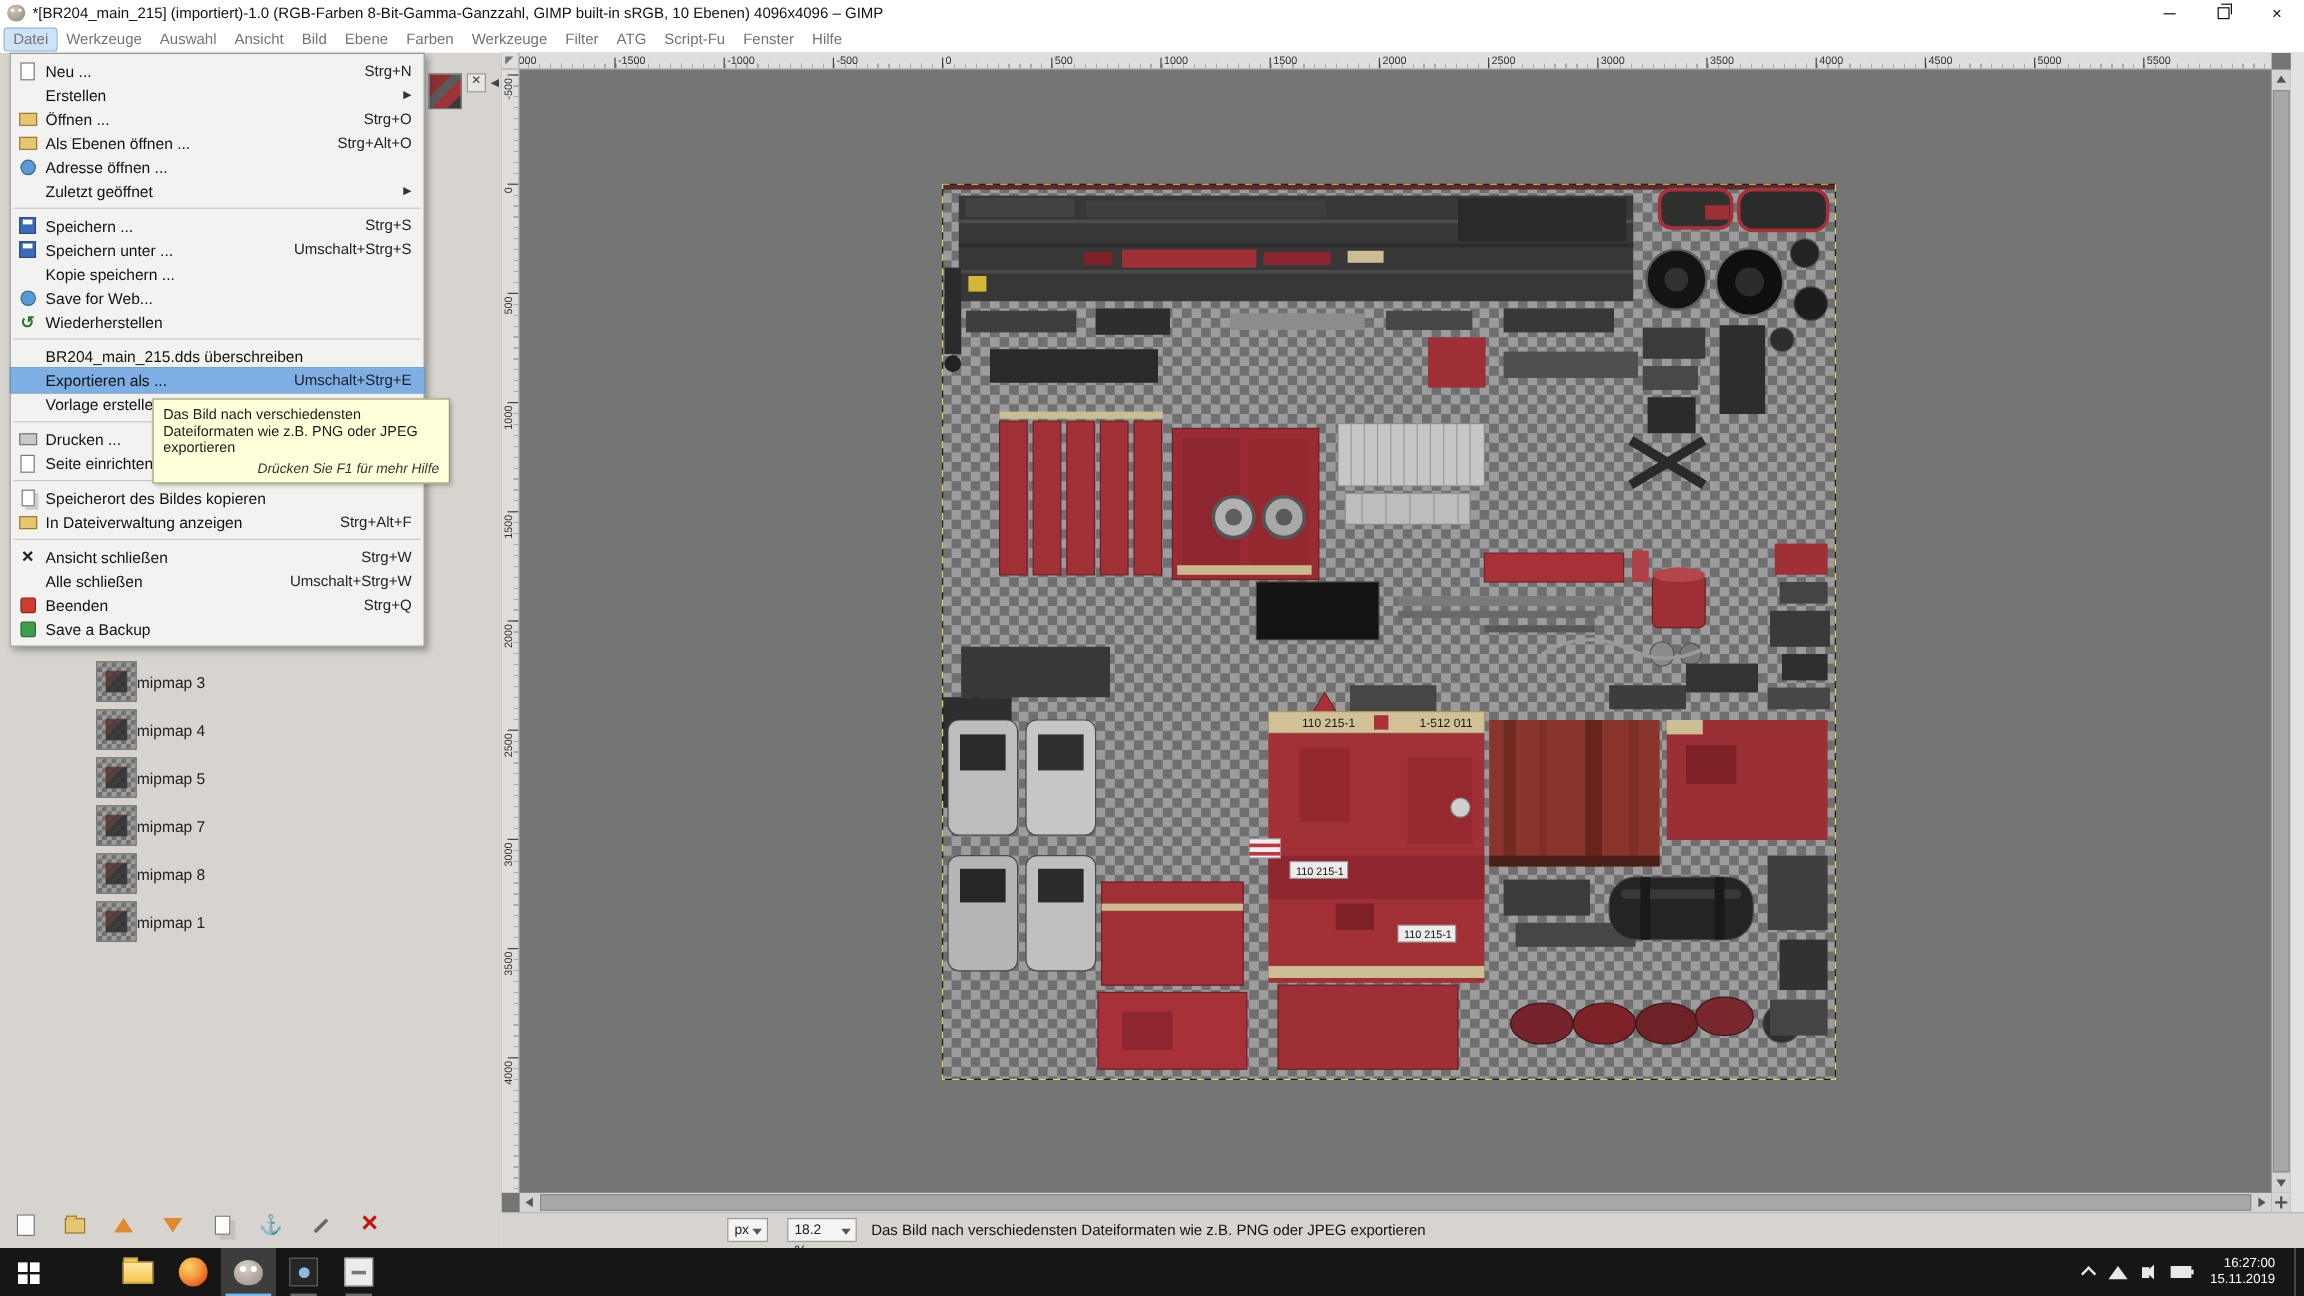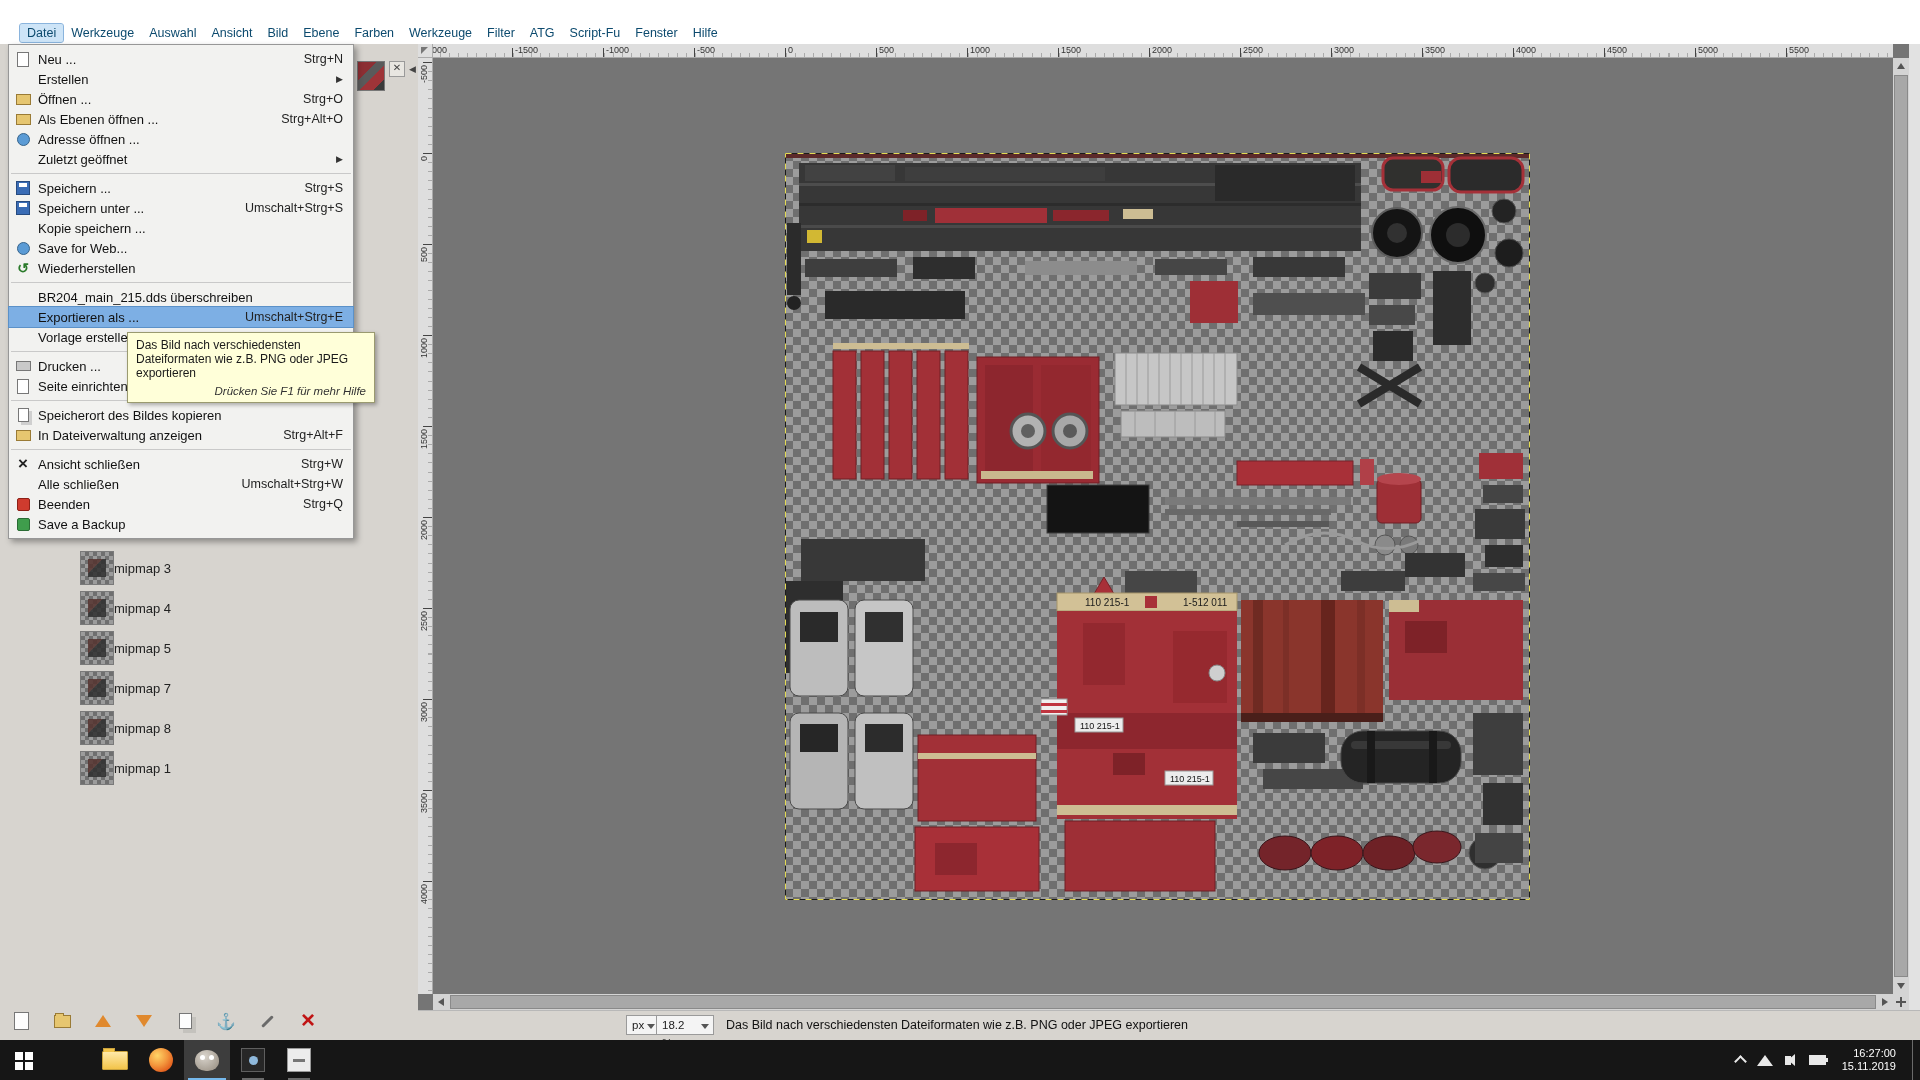--- a/index.html
+++ b/index.html
@@ -16,21 +16,21 @@
   #title-text{font-size:12.5px;color:#111;white-space:nowrap;}
   #caption-buttons{margin-left:auto;display:flex;height:22px;}
   .cap-btn{width:45px;height:22px;display:flex;align-items:center;justify-content:center;color:#111;}
   .cap-min-glyph{width:10px;height:1px;background:#111;}
   .cap-restore-glyph{width:8px;height:8px;border:1px solid #111;position:relative;background:#fff;}
   .cap-restore-glyph::before{content:"";position:absolute;left:2px;top:-4px;width:8px;height:8px;border:1px solid #111;border-bottom:none;border-left:none;}
   .cap-close-glyph{font-size:14px;line-height:14px;color:#111;}
 
   
   #menubar{position:absolute;left:0;top:22px;width:1920px;height:22px;background:#ffffff;
-    display:flex;align-items:center;padding-left:20px;box-sizing:border-box;font-size:12.5px;color:#0c4a6e;}
+    display:flex;align-items:center;padding-left:4px;box-sizing:border-box;font-size:12.5px;color:#737373;}
   .mb-item{padding:2px 7px;margin-right:1px;border-radius:2px;}
   .mb-item.active{background:#cde4f7;outline:1px solid #8ab4dd;}
 
   
   #dock{position:absolute;left:0;top:44px;width:418px;height:996px;background:#d7d4cf;overflow:hidden;}
   #dock-tab-thumb{position:absolute;left:357px;top:17px;width:26px;height:28px;border:1px solid #777;
     background:linear-gradient(135deg,#8c2f33 0 35%,#5a5a5a 35% 55%,#9e3438 55% 80%,#3a3a3a 80%);}
   #dock-tab-close{position:absolute;left:389px;top:17px;width:14px;height:14px;border:1px solid #9a9a9a;
     background:#e8e6e1;color:#444;font-size:10px;line-height:12px;text-align:center;}
   #dock-arrow{position:absolute;left:409px;top:20px;font-size:9px;color:#444;}
@@ -88,21 +88,21 @@
   #nav-btn{position:absolute;left:1475px;top:950px;width:16px;height:16px;background:#d4d4d4;display:flex;align-items:center;justify-content:center;}
   #nav-btn::before{content:"";position:absolute;width:10px;height:2px;background:#555;}
   #nav-btn::after{content:"";position:absolute;width:2px;height:10px;background:#555;}
 
   
   #statusbar{position:absolute;left:418px;top:1010px;width:1502px;height:30px;background:#d7d4cf;border-top:1px solid #b8b8b8;box-sizing:border-box;}
   .status-select{position:absolute;top:4px;height:20px;background:#f4f4f4;border:1px solid #9a9a9a;
     font-size:11.5px;color:#222;line-height:18px;padding:0 16px 0 5px;box-sizing:border-box;}
   .status-select::after{content:"";position:absolute;right:4px;top:8px;width:0;height:0;
     border-left:4px solid transparent;border-right:4px solid transparent;border-top:5px solid #555;}
-  #unit-select{left:208px;width:34px;}
+  #unit-select{left:188px;width:34px;}
   #zoom-select{left:238px;width:58px;}
   #status-message{position:absolute;left:308px;top:0;line-height:29px;font-size:12.5px;color:#111;white-space:nowrap;}
 
   
   #file-menu{position:absolute;left:8px;top:44px;width:346px;background:#f2f2f0;border:1px solid #979797;
     box-shadow:3px 3px 6px rgba(0,0,0,.35);padding:4px 0;box-sizing:border-box;z-index:40;}
   .menu-row{display:flex;align-items:center;height:20px;padding:0 10px 0 6px;gap:7px;font-size:13px;color:#111;}
   .menu-row.selected{background:#7dafe4;outline:1px solid #5b91c8;}
   .menu-label{flex:1;white-space:nowrap;}
   .menu-right{font-size:12.5px;color:#222;white-space:nowrap;}
@@ -153,20 +153,35 @@
   .tr-battery{width:15px;height:8px;border:1px solid #e8e8e8;position:relative;background:#e8e8e8;}
   .tr-battery::after{content:"";position:absolute;right:-3px;top:2px;width:2px;height:4px;background:#e8e8e8;}
   #clock{color:#fff;font-size:11px;line-height:13px;text-align:right;padding:0 4px;}
   #show-desktop{width:6px;height:40px;border-left:1px solid #6a6a6a;box-sizing:border-box;}
 </style>
 </head>
 <body>
 
 <div id="root">
 
+  <div id="titlebar">
+    <div id="app-icon"></div>
+    <div id="title-text">*[BR204_main_215] (importiert)-1.0 (RGB-Farben 8-Bit-Gamma-Ganzzahl, GIMP built-in sRGB, 10 Ebenen) 4096x4096 – GIMP</div>
+    <div id="caption-buttons">
+      <div class="cap-btn">
+          <span class="cap-min-glyph"></span>
+        </div>
+      <div class="cap-btn">
+          <span class="cap-restore-glyph"></span>
+        </div>
+      <div class="cap-btn">
+          <span class="cap-close-glyph">×</span>
+        </div>
+    </div>
+  </div>
 
   <div id="menubar">
       <div class="mb-item active">Datei</div>
       <div class="mb-item">Werkzeuge</div>
       <div class="mb-item">Auswahl</div>
       <div class="mb-item">Ansicht</div>
       <div class="mb-item">Bild</div>
       <div class="mb-item">Ebene</div>
       <div class="mb-item">Farben</div>
       <div class="mb-item">Werkzeuge</div>

